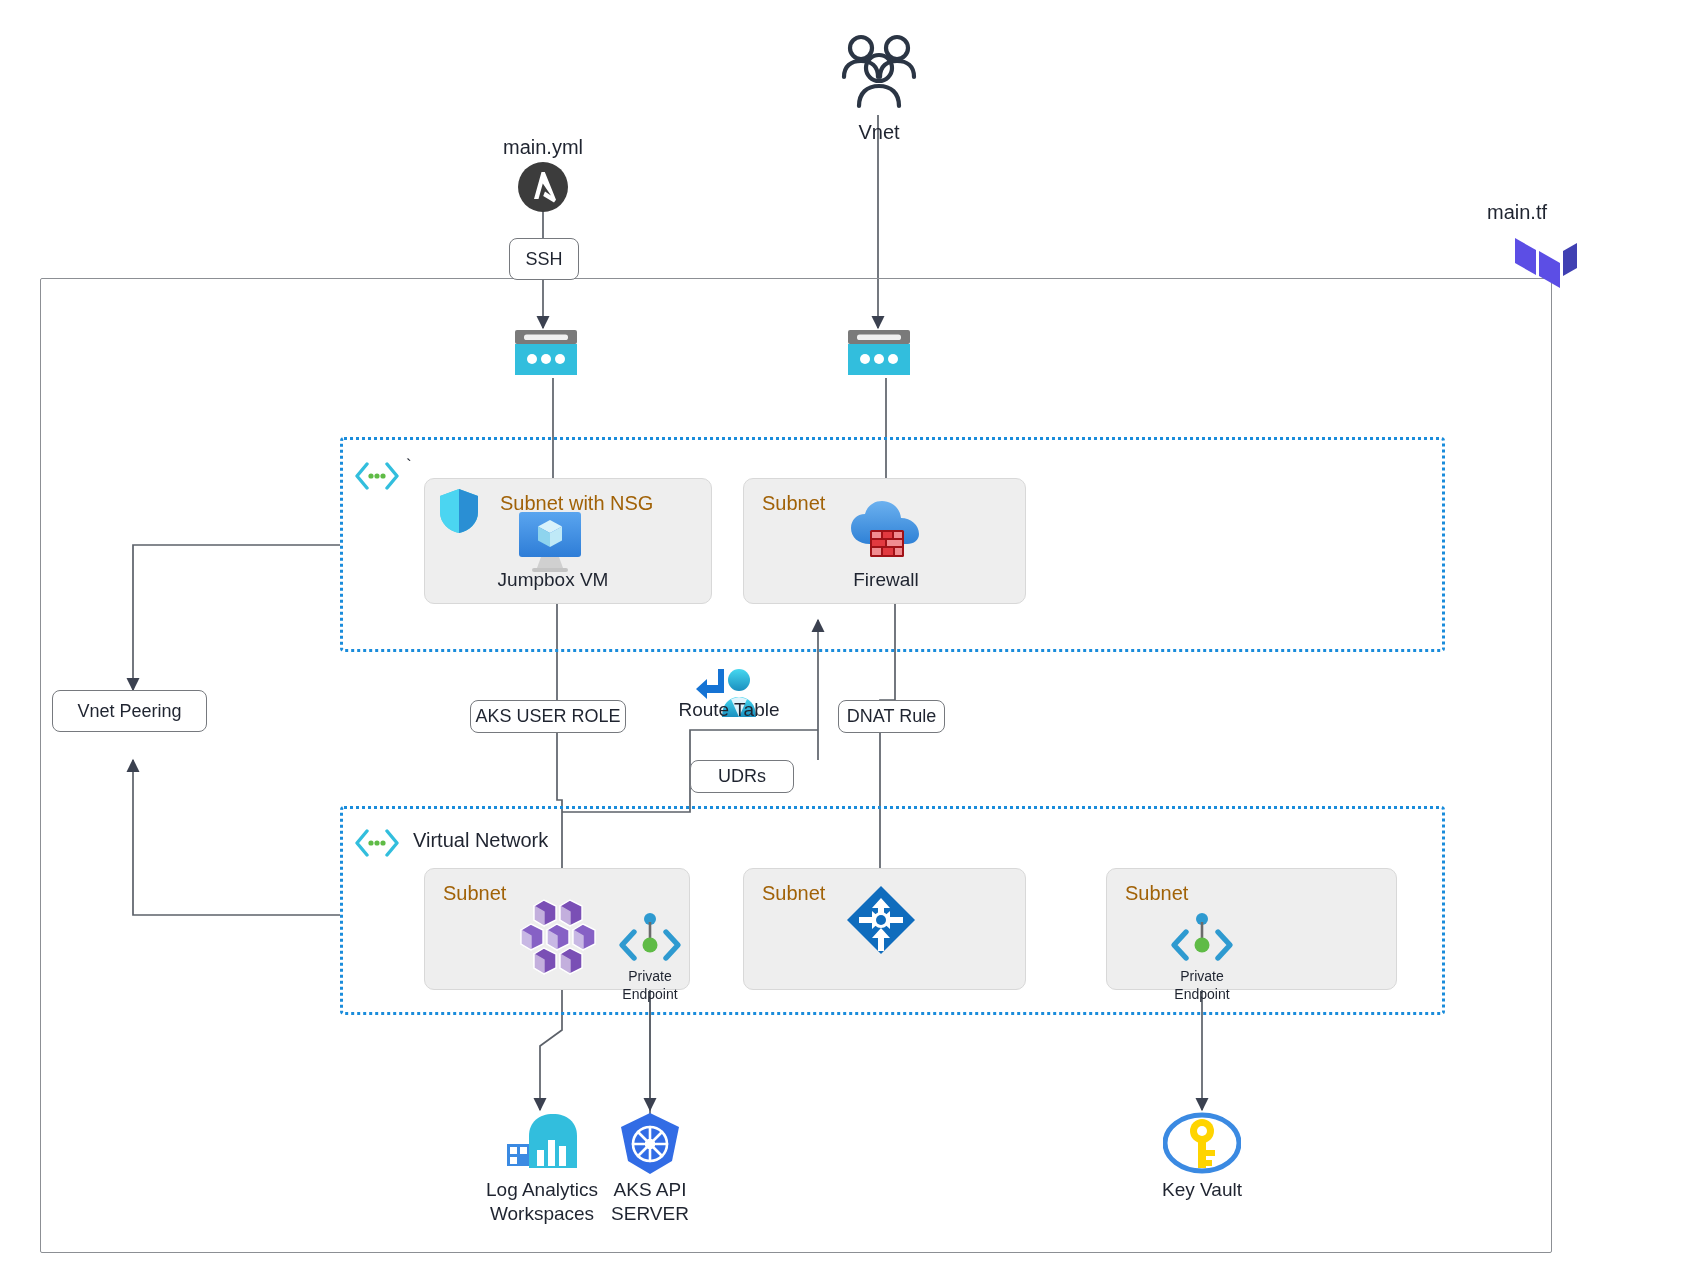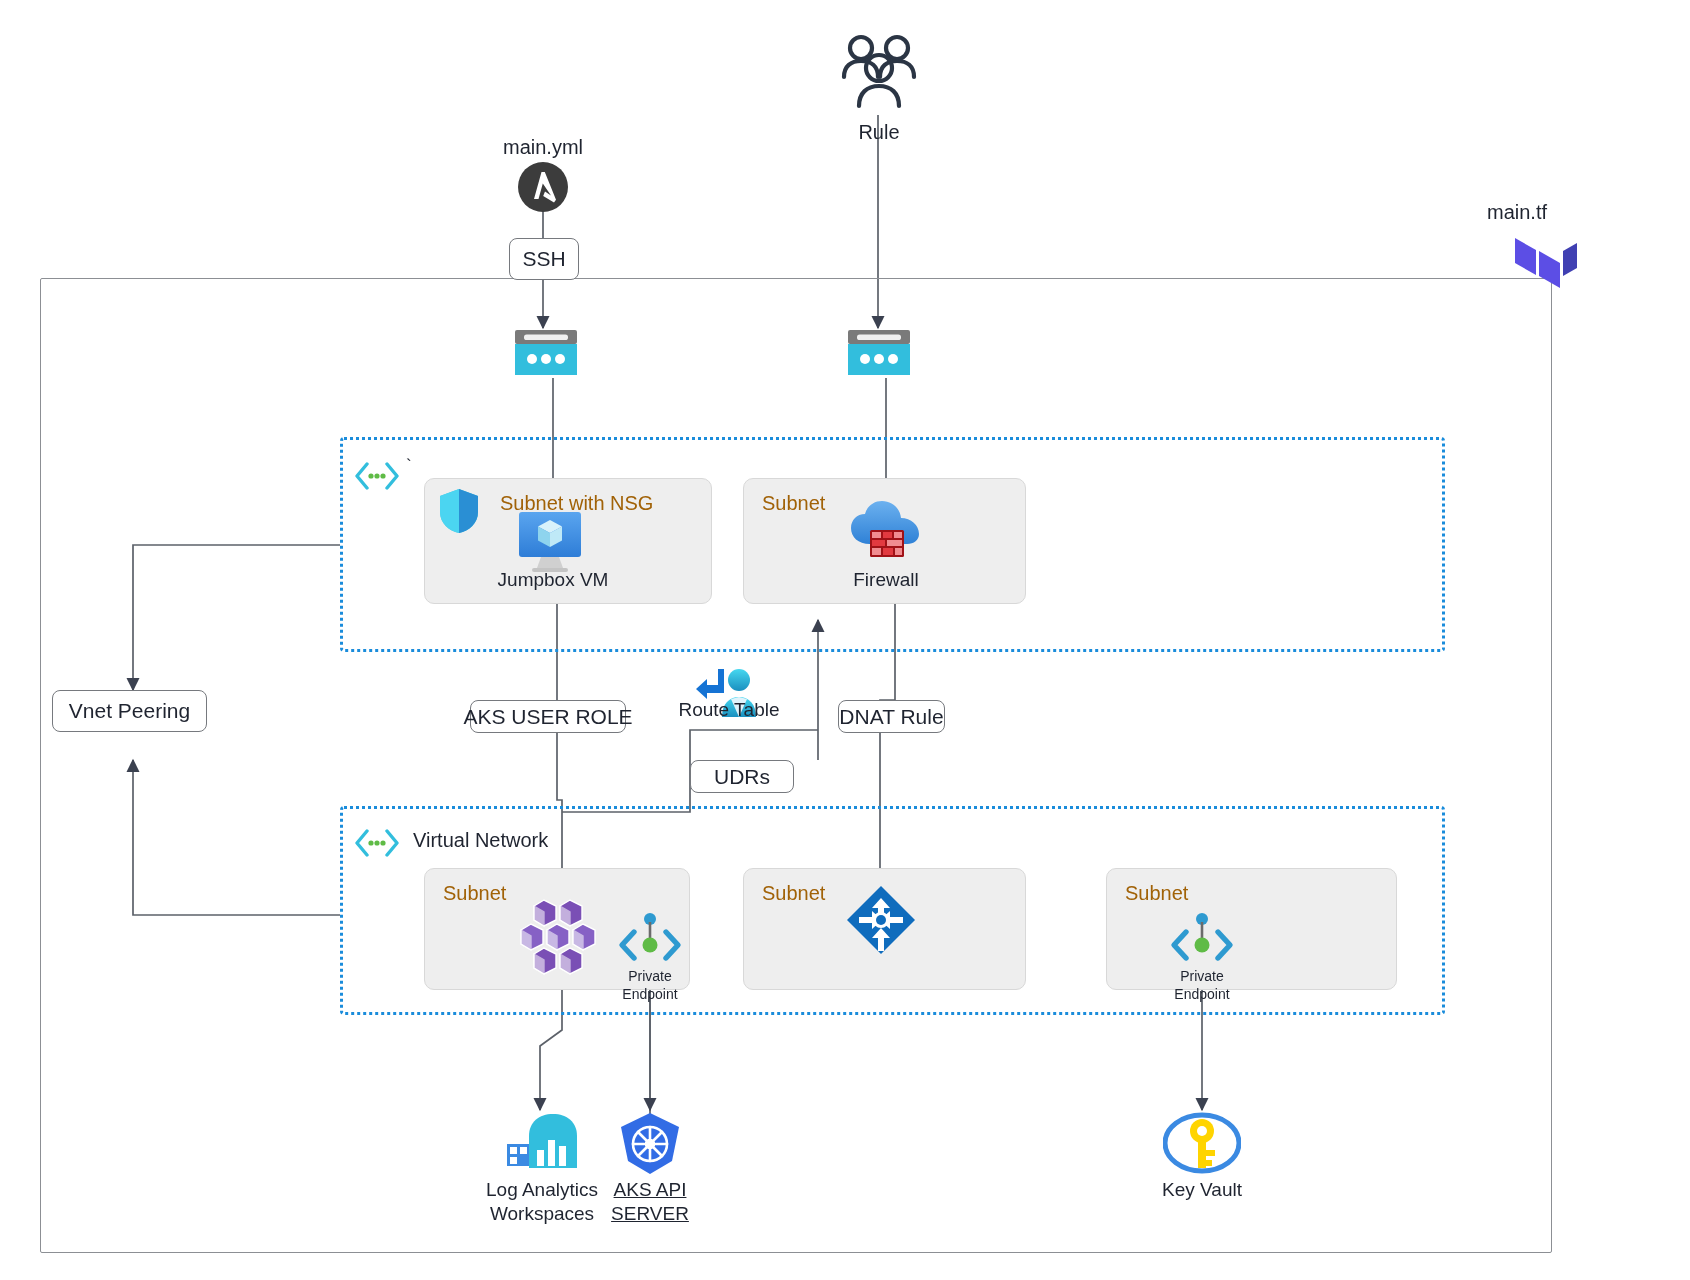--- a/index.html
+++ b/index.html
@@ -33,21 +33,21 @@
   .lbl-19 { font-size: 19px; }
   .lbl-17 { font-size: 17px; }
   .lbl-11 { font-size: 14px; }
 
   
   .pill {
     position: absolute;
     background: #ffffff;
     border: 1px solid #76797e;
     border-radius: 8px;
-    font-size: 21px;
+    font-size: 18px;
     color: #1f2430;
     display: flex;
     align-items: center;
     justify-content: center;
     box-sizing: border-box;
     white-space: nowrap;
   }
 
   
   .outer-box {
@@ -155,21 +155,21 @@
   <svg class="icon" style="left:840px; top:32px;" width="78" height="82" viewBox="0 0 78 82">
     <g fill="none" stroke="#2b3544" stroke-width="4.2" stroke-linecap="round" stroke-linejoin="round">
       <circle cx="21" cy="16" r="11"></circle>
       <path d="M4,45 C4,34 11,29 21,29 C31,29 38,34 38,45"></path>
       <circle cx="57" cy="16" r="11"></circle>
       <path d="M40,45 C40,34 47,29 57,29 C67,29 74,34 74,45"></path>
       <circle cx="39" cy="36" r="13"></circle>
       <path d="M19,74 C19,61 27,54 39,54 C51,54 59,61 59,74"></path>
     </g>
   </svg>
-  <div class="label lbl-20" style="left:779px; top:120px; width:200px;">Rule</div>
+  <div class="label lbl-20" style="left:779px; top:120px; width:200px;">Vnet</div>
 
   <div class="label lbl-20" style="left:1437px; top:200px; width:160px;">main.tf</div>
   <svg class="icon" style="left:1515px; top:230px;" width="62" height="68" viewBox="0 0 62 68">
     <polygon points="0,8 21,20 21,45 0,33" fill="#5c4ee5"></polygon>
     <polygon points="24,21 45,33 45,58 24,46" fill="#5c4ee5"></polygon>
     <polygon points="48,21 69,9 69,34 48,46" fill="#4040b2"></polygon>
   </svg>
 
   <svg class="icon" style="left:515px; top:330px;" width="62" height="50" viewBox="0 0 62 50">
     <rect x="0" y="0" width="62" height="14" rx="2" fill="#7a7a7a"></rect>
@@ -375,21 +375,21 @@
       <line x1="33" y1="15" x2="33" y2="26"></line>
       <line x1="33" y1="38" x2="33" y2="49"></line>
       <line x1="16" y1="32" x2="27" y2="32"></line>
       <line x1="39" y1="32" x2="50" y2="32"></line>
       <line x1="21" y1="20" x2="29" y2="28"></line>
       <line x1="37" y1="36" x2="45" y2="44"></line>
       <line x1="45" y1="20" x2="37" y2="28"></line>
       <line x1="29" y1="36" x2="21" y2="44"></line>
     </g>
   </svg>
-  <div class="label lbl-19" style="left:570px; top:1178px; width:160px;text-decoration:underline;">AKS API
+  <div class="label lbl-19" style="left:570px; top:1178px; width:160px;">AKS API
 SERVER</div>
 
   <svg class="icon" style="left:1163px; top:1112px;" width="78" height="62" viewBox="0 0 78 62">
     <ellipse cx="39" cy="31" rx="37" ry="28" fill="none" stroke="#3b8ae2" stroke-width="5"></ellipse>
     <ellipse cx="39" cy="31" rx="37" ry="28" fill="#ffffff" opacity="0"></ellipse>
     <g transform="translate(25,6)">
       <circle cx="14" cy="13" r="12" fill="#ffd400"></circle>
       <circle cx="14" cy="13" r="5" fill="#ffffff"></circle>
       <rect x="10" y="22" width="8" height="28" fill="#ffd400"></rect>
       <rect x="10" y="32" width="17" height="6" fill="#ffd400"></rect>

